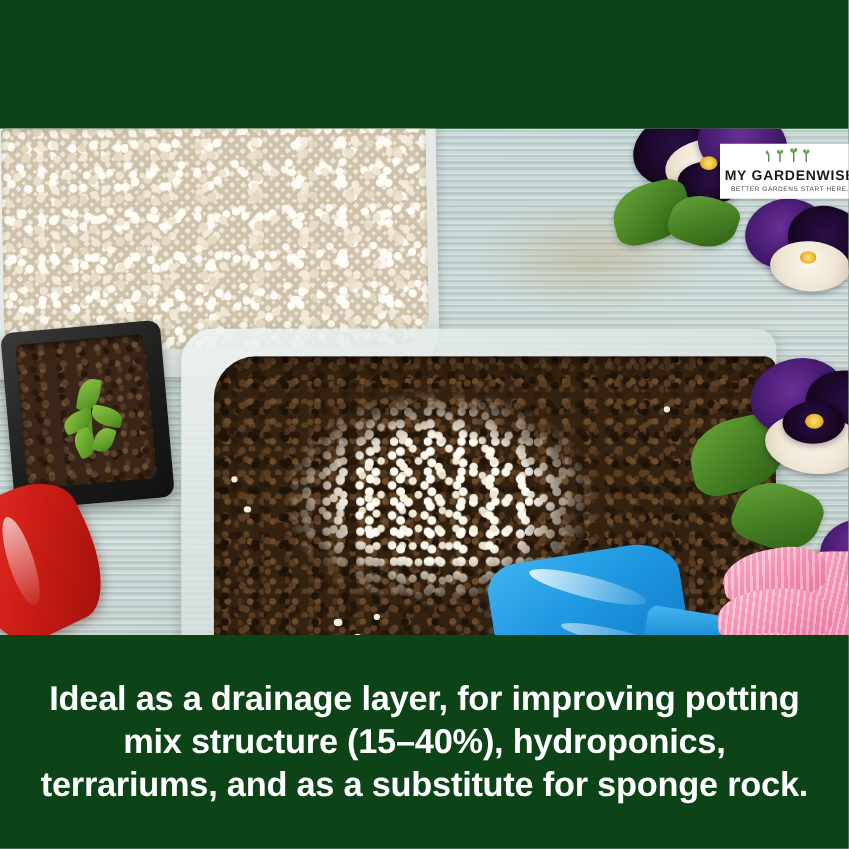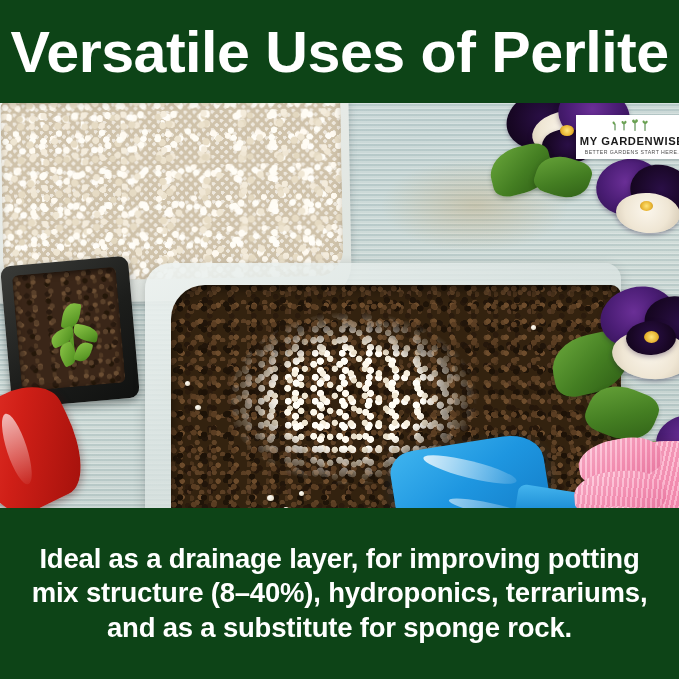--- a/index.html
+++ b/index.html
@@ -356,23 +356,20 @@
     line-height: 1.05;
     margin-top: 2px;
     white-space: nowrap;
   }
 </style>
 </head>
 <body>
 
 <div class="infographic">
 
-  <div class="header-band">
-    <div class="header-title">Versatile Uses of Perlite</div>
-  </div>
 
   <div class="photo">
 
     <div class="wood-stain ws1"></div>
     <div class="wood-stain ws2"></div>
     <div class="wood-stain ws3"></div>
 
     <div class="tray-perlite">
       <div class="perlite-fill"></div>
     </div>
@@ -477,16 +474,16 @@
           <path d="M34 6 C31.4 5.5 30.8 3.2 32.1 2.6 C33.5 2 34.3 3.6 34 6 Z" fill="#6aa152" stroke="none"></path>
           <path d="M34 6.2 C36.6 5.7 37.4 3.4 36 2.8 C34.6 2.2 33.8 3.8 34 6.2 Z" fill="#6aa152" stroke="none"></path>
         </g>
       </svg>
     </span>
     <span class="logo-name">MY GARDENWISE</span>
     <span class="logo-tag">BETTER GARDENS START HERE.</span>
   </div>
 
   <div class="bottom-band">
-    <div class="bottom-text">Ideal as a drainage layer, for improving potting mix structure (8–40%), hydroponics, terrariums, and as a substitute for sponge rock.</div>
+    <div class="bottom-text">Ideal as a drainage layer, for improving potting mix structure (15–40%), hydroponics, terrariums, and as a substitute for sponge rock.</div>
   </div>
 
 </div>
 
 </body></html>

